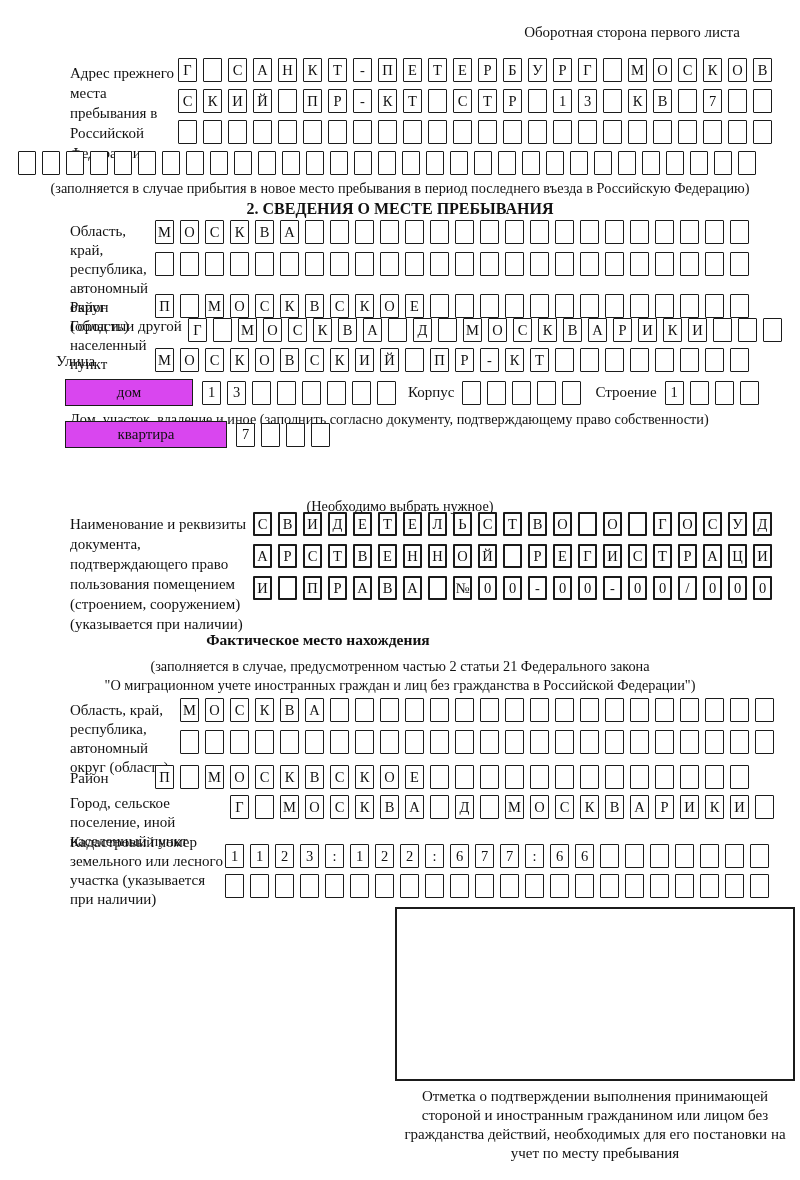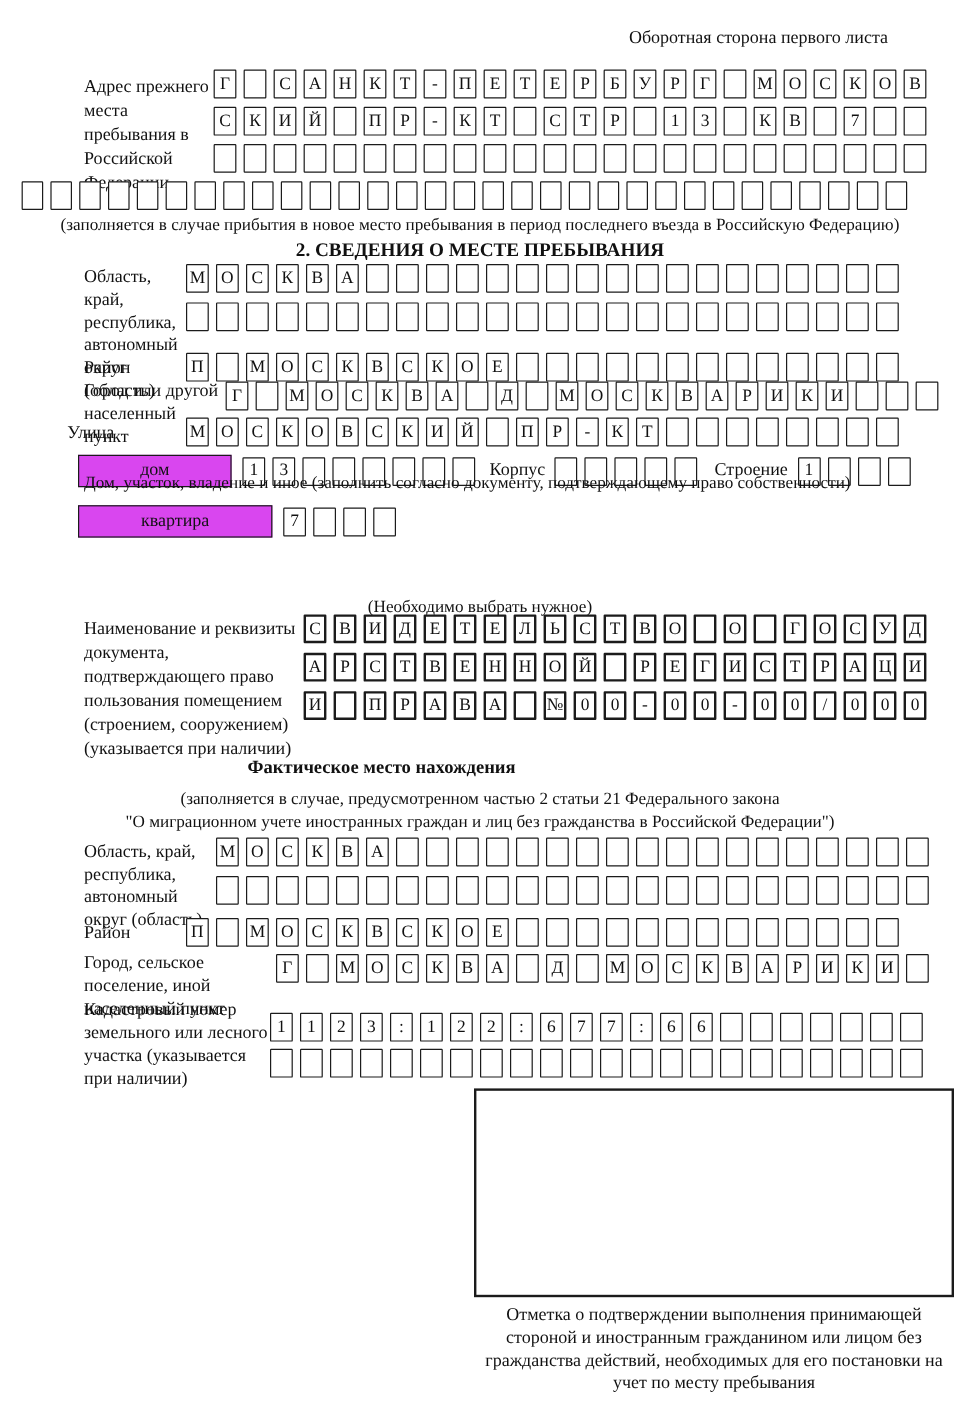--- a/index.html
+++ b/index.html
@@ -331,21 +331,21 @@
         <div class="cell"></div>
       </div>
     <div class="inline-lbl" style="margin:0 8px 0 14px;">Строение</div>
     <div class="cellrow">
         <div class="cell">1</div>
         <div class="cell"></div>
         <div class="cell"></div>
         <div class="cell"></div>
       </div>
   </div>
-  <div class="abs note" style="top:395px;left:70px;">Дом, участок, владение и иное (заполнить согласно документу, подтверждающему право собственности)</div>
+  <div class="abs note" style="top:411px;left:70px;">Дом, участок, владение и иное (заполнить согласно документу, подтверждающему право собственности)</div>
 
   <div class="abs inline-flex" style="top:421px;left:65px;justify-content:flex-end;">
     <div class="named-box" style="width:162px;">
       <span>квартира</span>
     </div>
     <div class="cellrow" style="margin-left:9px;">
         <div class="cell">7</div>
         <div class="cell"></div>
         <div class="cell"></div>
         <div class="cell"></div>

